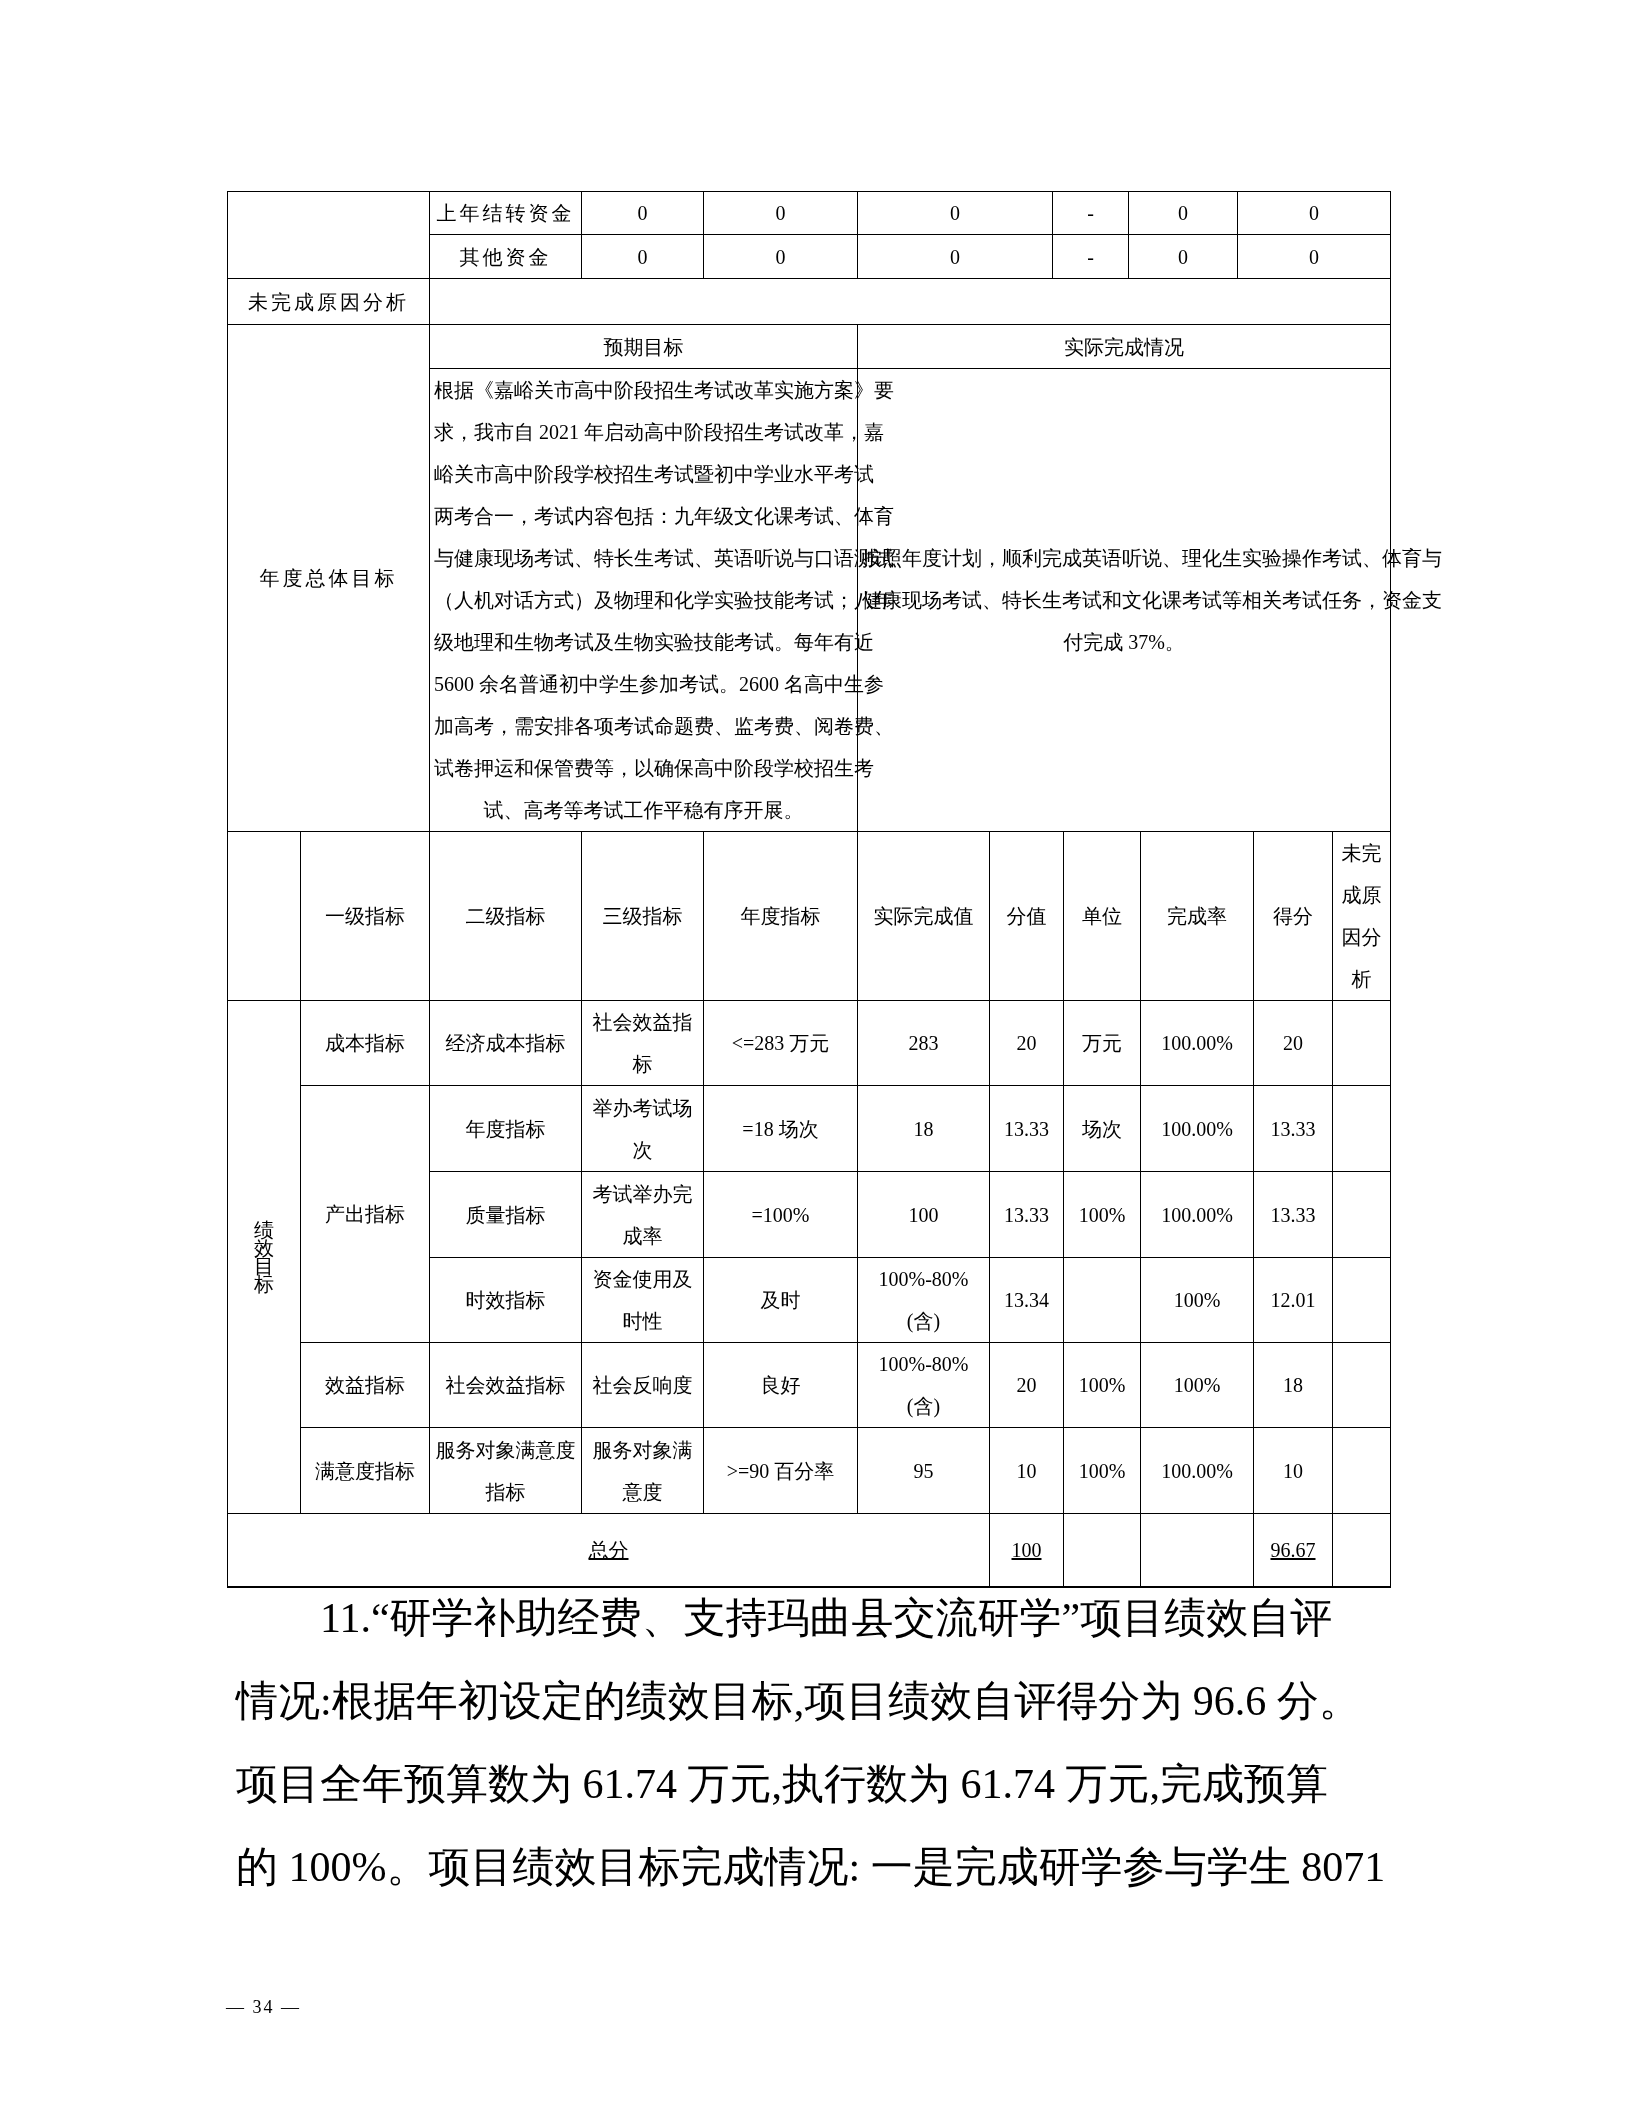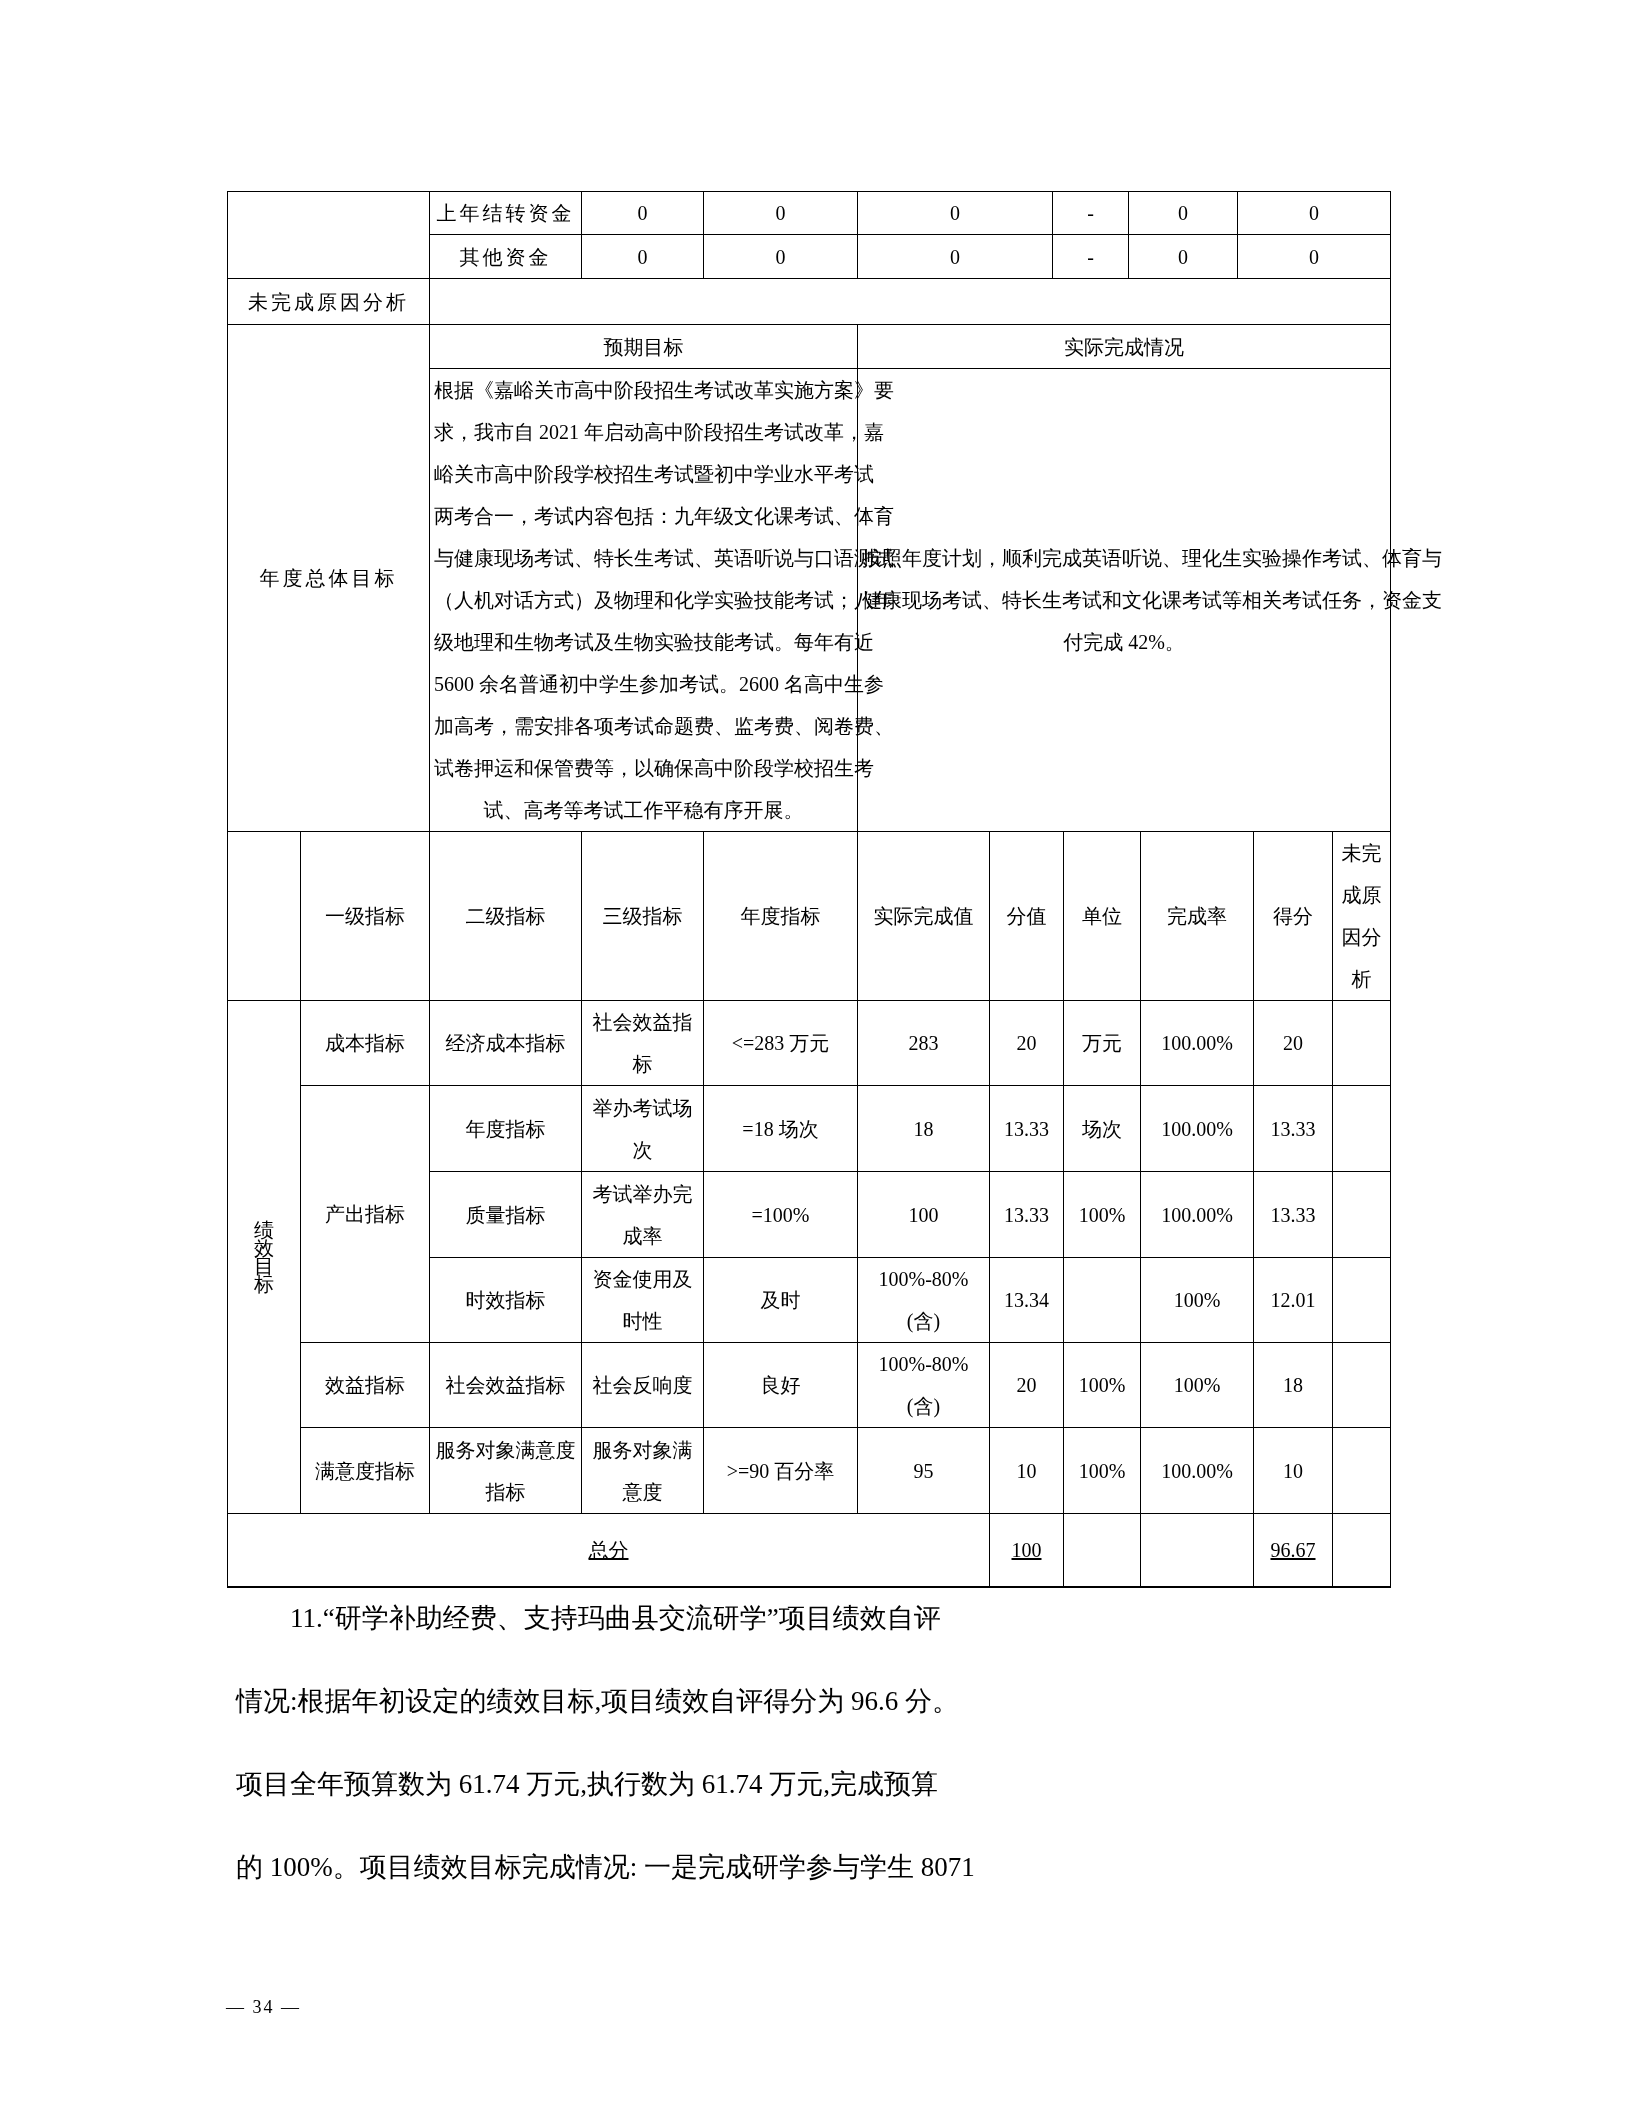--- a/index.html
+++ b/index.html
@@ -28,21 +28,21 @@
   }
   .sp{letter-spacing:3px;}
   
   .vcell div{
     width:22px;margin:12px auto;font-size:20px;line-height:18px;
     word-break:break-all;white-space:normal;
   }
   .bottom-row td{border-bottom:2.5px solid #000;text-decoration:underline;}
   .paragraph{
     position:absolute;left:236px;top:1577px;width:1190px;
-    font-size:27px;line-height:83px;white-space:pre;color:#000;
+    font-size:42px;line-height:83px;white-space:pre;color:#000;
   }
   .page-number{
     position:absolute;left:226px;top:1992px;font-size:18px;line-height:30px;
     letter-spacing:2px;
   }
 </style>
 </head>
 <body>
 
 <div class="doc-table">
@@ -94,21 +94,21 @@
 两考合一，考试内容包括：九年级文化课考试、体育
 与健康现场考试、特长生考试、英语听说与口语测试
 （人机对话方式）及物理和化学实验技能考试；八年
 级地理和生物考试及生物实验技能考试。每年有近
 5600 余名普通初中学生参加考试。2600 名高中生参
 加高考，需安排各项考试命题费、监考费、阅卷费、
 试卷押运和保管费等，以确保高中阶段学校招生考
 试、高考等考试工作平稳有序开展。</td>
       <td colspan="4" class="longtext">按照年度计划，顺利完成英语听说、理化生实验操作考试、体育与
 健康现场考试、特长生考试和文化课考试等相关考试任务，资金支
-付完成 42%。</td>
+付完成 37%。</td>
     </tr>
   </tbody>
     </table>
 
   <table class="t ind">
     <colgroup>
       <col style="width:73px">
         <col style="width:129px">
         <col style="width:152px">
       <col style="width:122px">

